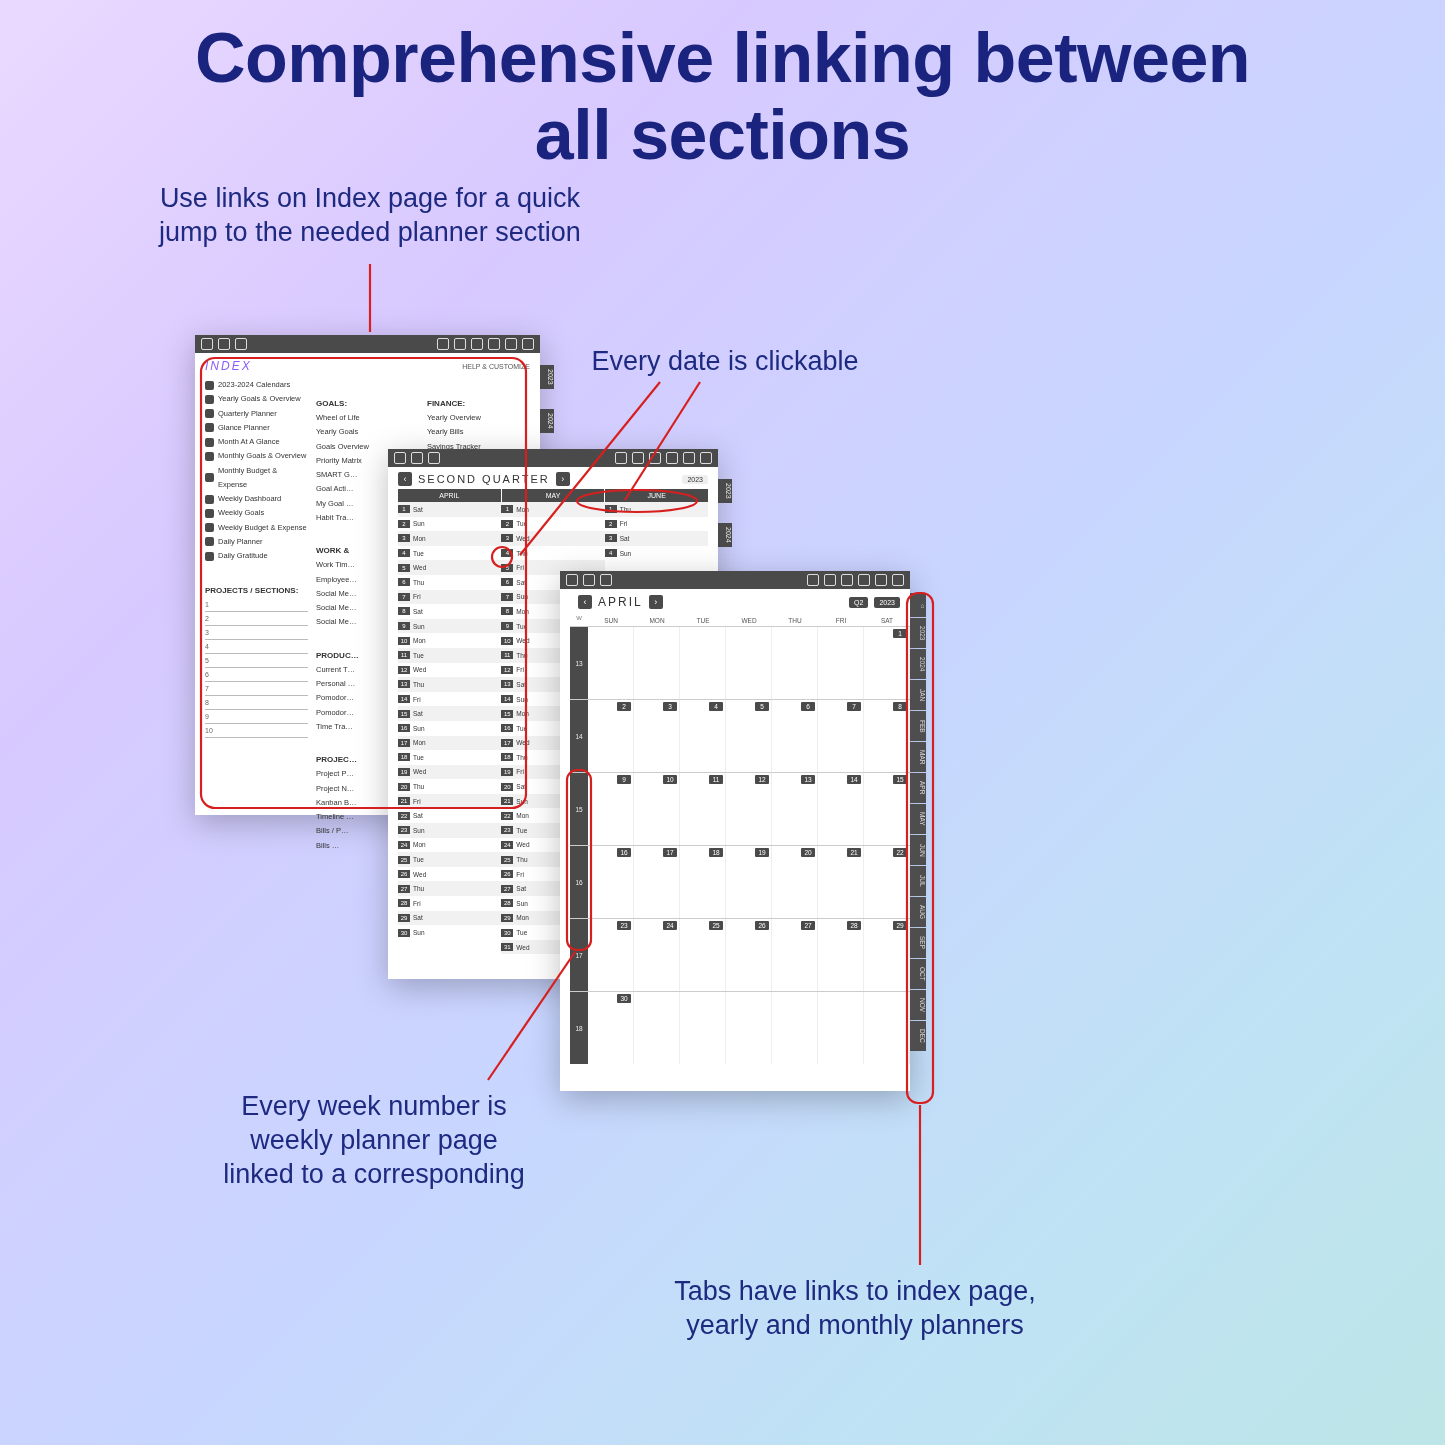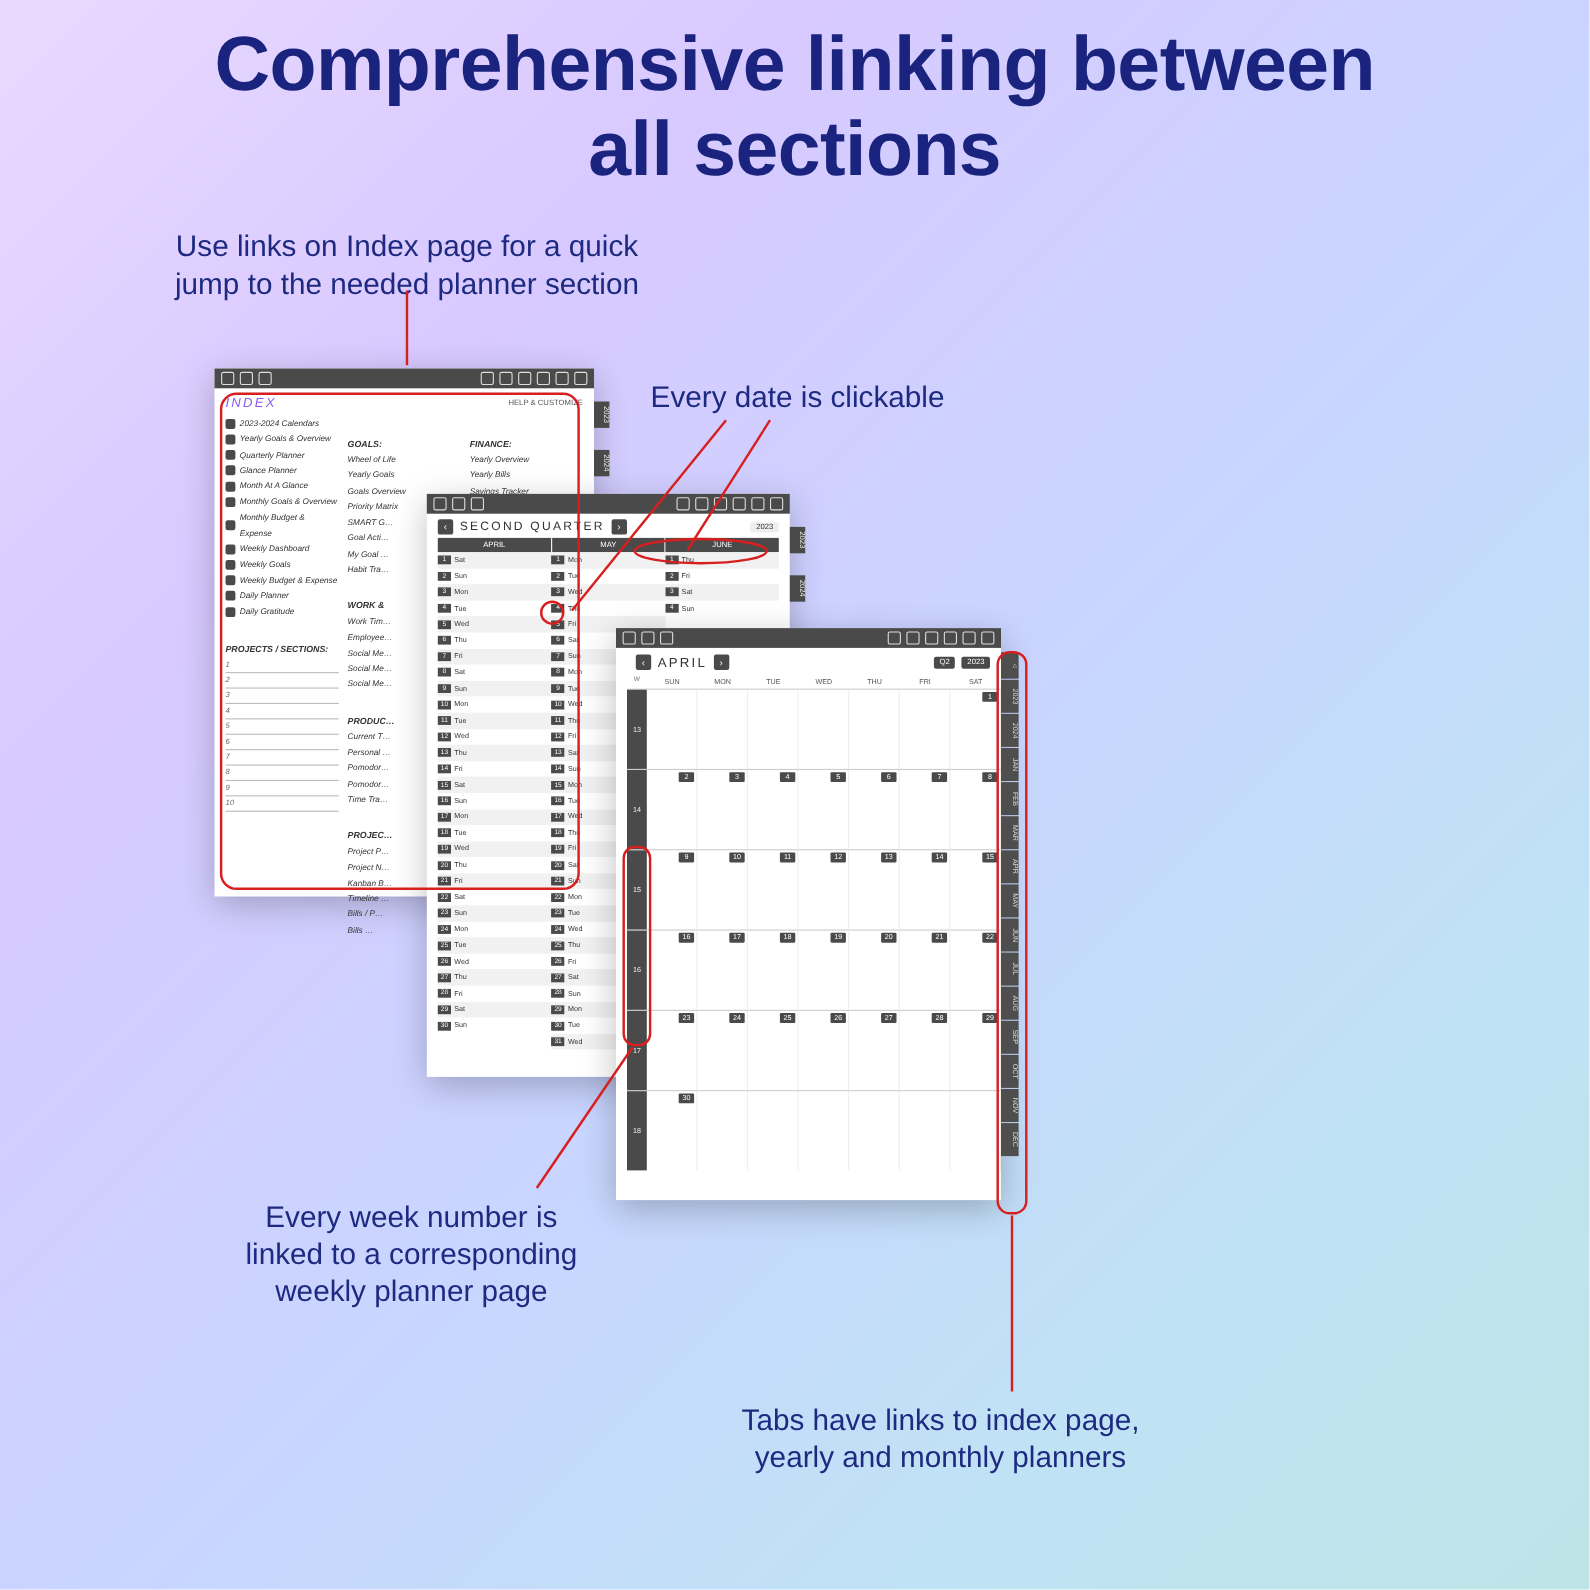--- a/index.html
+++ b/index.html
@@ -22,21 +22,21 @@
   .topbar{height:18px;background:#4a4a4a;display:flex;align-items:center;padding:0 6px;gap:5px;}
   .topbar .sp{flex:1;}
   .topbar .ic{width:10px;height:10px;border:1px solid #ddd;border-radius:2px;}
   .sidetab{position:absolute;right:-14px;top:30px;width:14px;background:#4a4a4a;color:#e9e9e9;font-size:7px;writing-mode:vertical-rl;text-align:center;padding:4px 0;}
   .sidetab2{top:74px;}
 
   
   .ix-head{display:flex;justify-content:space-between;align-items:center;padding:6px 10px 3px 10px;}
   .ix-head .t{font-size:12px;letter-spacing:2px;color:#8b5cf6;font-style:italic;}
   .ix-head .r{font-size:7px;color:#555;}
-  .ix-body{display:flex;padding:2px 10px 8px 10px;gap:8px;font-style:italic;}
+  .ix-body{display:flex;padding:2px 10px 8px 10px;gap:8px;}
   .ix-col{flex:1;font-size:7.5px;line-height:1.9;}
   .ix-col .grp{font-weight:700;font-size:8px;margin-top:18px;}
   .ix-left .row{display:flex;align-items:center;gap:4px;}
   .ix-left .bx{width:9px;height:9px;background:#4a4a4a;border-radius:2px;display:inline-block;}
   .ix-left .sec{font-weight:700;font-size:8px;margin-top:20px;}
   .ix-lines div{border-bottom:1px solid #bbb;height:13px;font-size:7px;color:#666;display:flex;align-items:flex-end;}
 
   
   .pq{width:330px;height:530px;}
   .pq .qt-head{display:flex;align-items:center;gap:6px;padding:5px 10px 3px 10px;}
@@ -76,29 +76,29 @@
   .ring{fill:none;stroke:#d81f1f;stroke-width:2.2;}
 </style>
 </head>
 <body>
 
 <div class="title">
   <div>Comprehensive linking between</div>
   <div>all sections</div>
 </div>
 
-<div class="cap" style="left:110px;top:208px;width:520px;">
+<div class="cap" style="left:110px;top:182px;width:520px;">
   <div>Use links on Index page for a quick</div>
   <div>jump to the needed planner section</div>
 </div>
 <div class="cap" style="left:555px;top:345px;width:340px;">Every date is clickable</div>
 <div class="cap" style="left:194px;top:1090px;width:360px;">
   <div>Every week number is</div>
+  <div>weekly planner page</div>
   <div>linked to a corresponding</div>
-  <div>weekly planner page</div>
 </div>
 <div class="cap right" style="left:615px;top:1275px;width:480px;text-align:center;">
   <div>Tabs have links to index page,</div>
   <div>yearly and monthly planners</div>
 </div>
 
 <div class="page" style="left:195px;top:335px;">
   <div class="topbar">
     <span class="ic"></span>
     <span class="ic"></span>

